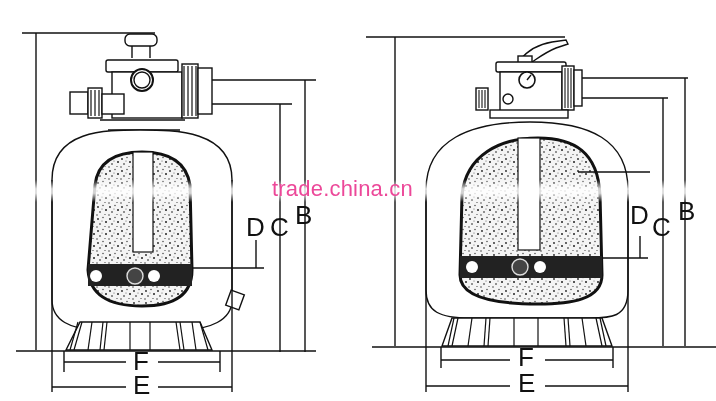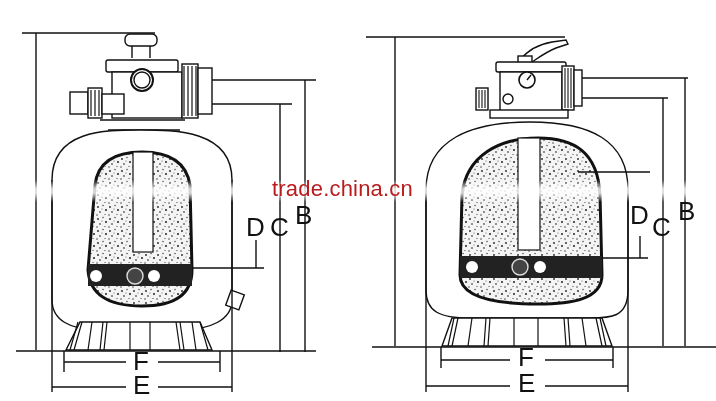--- a/index.html
+++ b/index.html
@@ -2,21 +2,21 @@
 <html><head>
 <meta charset="utf-8">
 <style>
   html, body { margin: 0; padding: 0; background: #ffffff; }
   body { width: 716px; height: 401px; overflow: hidden; position: relative;
          font-family: "Liberation Sans", sans-serif; }
   #stage { position: absolute; left: 0; top: 0; width: 716px; height: 401px; }
   .dim-label { position: absolute; font-family: "Liberation Sans", sans-serif;
                color: #111; font-size: 26px; line-height: 1; }
   .watermark { position: absolute; left: 272px; top: 176px; font-size: 22px;
-               color: #b91c1c; font-family: "Liberation Sans", sans-serif;
+               color: #ec4899; font-family: "Liberation Sans", sans-serif;
                letter-spacing: 0.2px; }
   .blur-band { position: absolute; left: 0; top: 180px; width: 716px; height: 22px;
                background: linear-gradient(#fff0, #ffffffd0 40%, #ffffffd0 60%, #fff0); }
 </style>
 </head>
 <body>
 
 <div id="stage">
 <svg width="716" height="401" viewBox="0 0 716 401" xmlns="http://www.w3.org/2000/svg">
   <defs>

